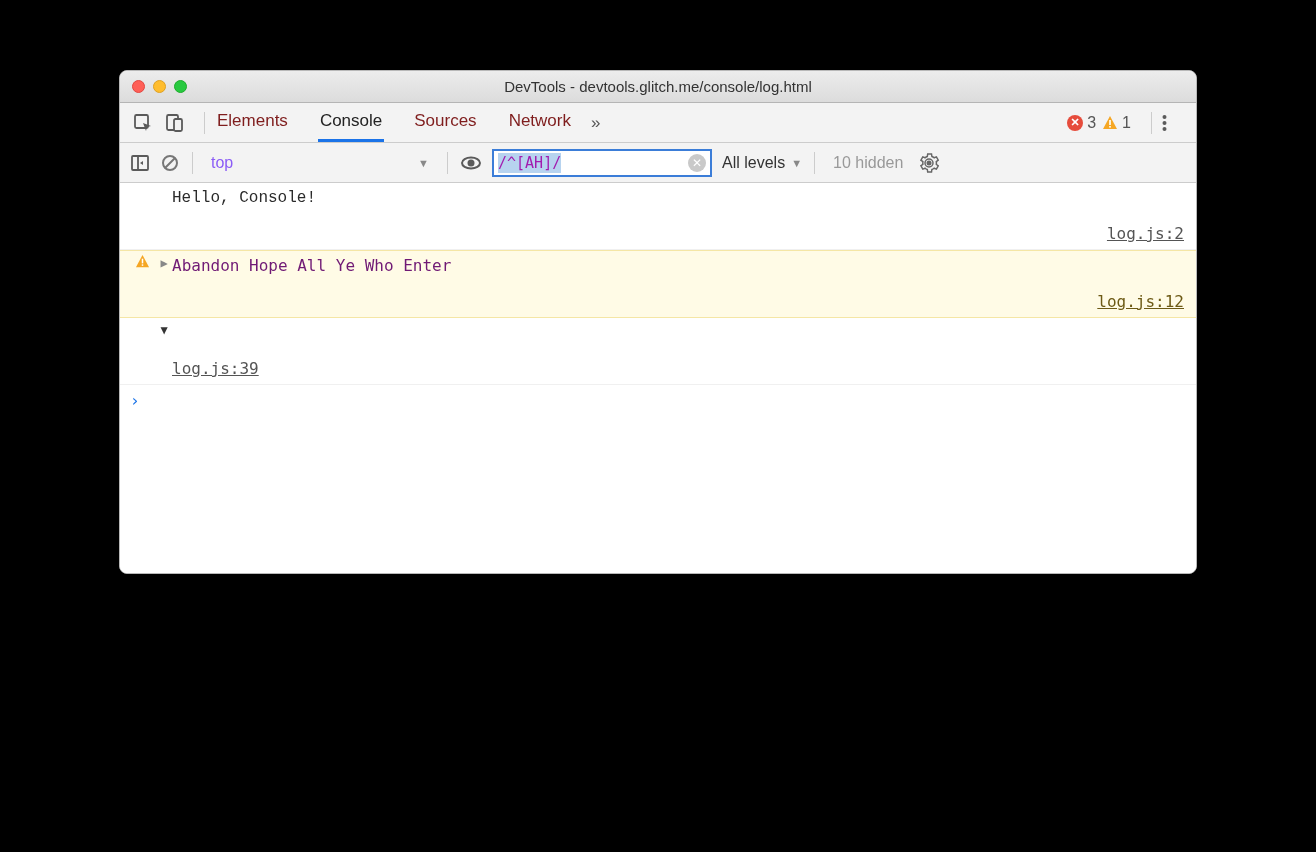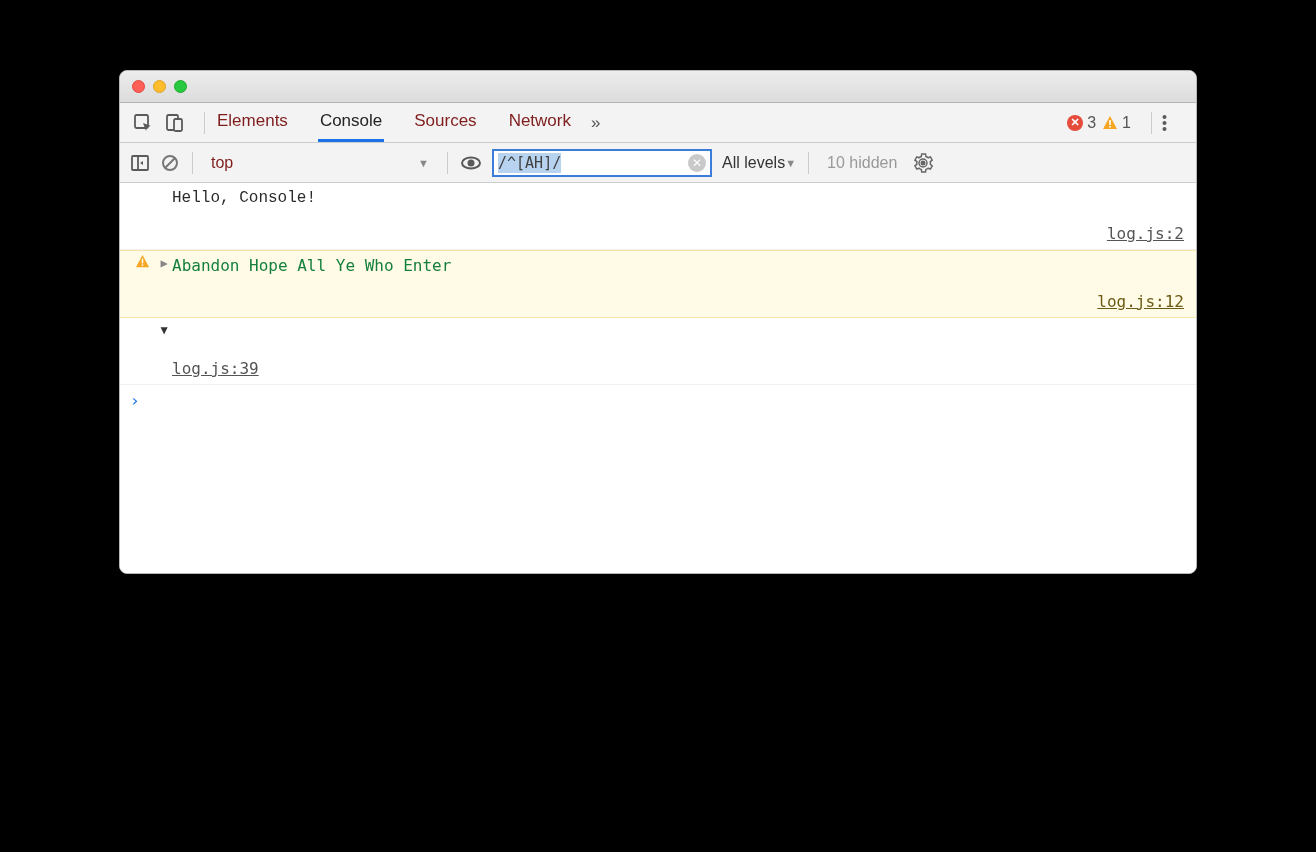--- a/index.html
+++ b/index.html
@@ -72,40 +72,40 @@
     display:flex; align-items:center;
     padding:0 10px;
     font-size:16px; color:#555;
     gap:10px;
   }
   .tb-divider{width:1px;height:22px;background:#ccc;margin:0 2px;}
   .context-sel {
     display:flex; align-items:center; justify-content:space-between;
     width:230px; padding:2px 6px; color:#333;
   }
-  .ctx-label{color:#7f1d1d;}
+  .ctx-label{color:#8b5cf6;}
   .tri{color:#888;font-size:11px;}
   .filter-input {
     border:2px solid #3b7dd8;
     background:#fff;
     height:28px; width:220px;
     display:flex; align-items:center;
     padding:0 4px;
   }
   .filter-input .sel {
-    background:#b7d3ef; color:#404040;
+    background:#b7d3ef; color:#a21caf;
     font-family: Menlo, Consolas, monospace;
     font-size:15px; padding:1px 0;
   }
   .clear-x {
     margin-left:auto; width:18px;height:18px;border-radius:50%;
     background:#c9c9c9;color:#fff;display:flex;align-items:center;justify-content:center;
     font-size:12px;
   }
-  .levels { display:flex;align-items:center;color:#333;}
+  .levels { display:flex;align-items:center;gap:6px; color:#333;}
   .hidden-count{ color:#999; margin-left:6px; }
   .gear{ color:#666; margin-left:6px;}
 
   .console-body {
     font-family: Menlo, Consolas, monospace;
     font-size:16px;
     background:#fff;
     min-height:390px;
   }
   .row {
@@ -113,38 +113,39 @@
     border-bottom:1px solid #f0f0f0;
     padding:3px 12px 3px 8px;
     line-height:1.5;
   }
   .row .gutter{ width:28px; display:flex; justify-content:center;}
   .row .arrow{ width:16px; color:#888; font-size:12px; display:flex;align-items:center;justify-content:center;}
   .row .msg{ flex:1; }
   .row .src{ color:#545454; text-decoration:underline; font-family:Menlo,monospace;margin-top:36px;}
   .row.log .msg{ color:#2a2a2a;font-family:Liberation Mono, monospace; }
   .row.warn { background:#fffbe6; border-top:1px solid #f5e6a5; border-bottom:1px solid #f5e6a5;}
-  .row.warn .msg{ color:#15803d; }
+  .row.warn .msg{ color:#701a75; }
   .row.warn .src{ color:#6d5a15;}
   .warn-icon { color:#f5a623; }
   .row.group .msg{ color:#111; font-weight:bold;}
   .prompt-row{ padding:6px 10px; color:#1a73e8; font-family:Menlo,monospace; font-size:16px;}
   svg{display:block;}
 </style>
 </head>
 <body>
 
 <div class="window">
 
   <div class="titlebar">
     <div class="traffic">
       <div class="tl red"></div>
       <div class="tl yellow"></div>
       <div class="tl green"></div>
     </div>
+    <div class="title">DevTools - devtools.glitch.me/console/log.html</div>
   </div>
 
   <div class="tabbar">
     <div class="icon-btn">
       <svg width="20" height="20" viewBox="0 0 20 20" fill="none" stroke="#5a5a5a" stroke-width="1.8">
         <rect x="2" y="2" width="13" height="13" rx="1.5"></rect>
         <path d="M10 10 L18 13 L14 14 L13 18 Z" fill="#5a5a5a" stroke="none"></path>
       </svg>
     </div>
     <div class="icon-btn">

